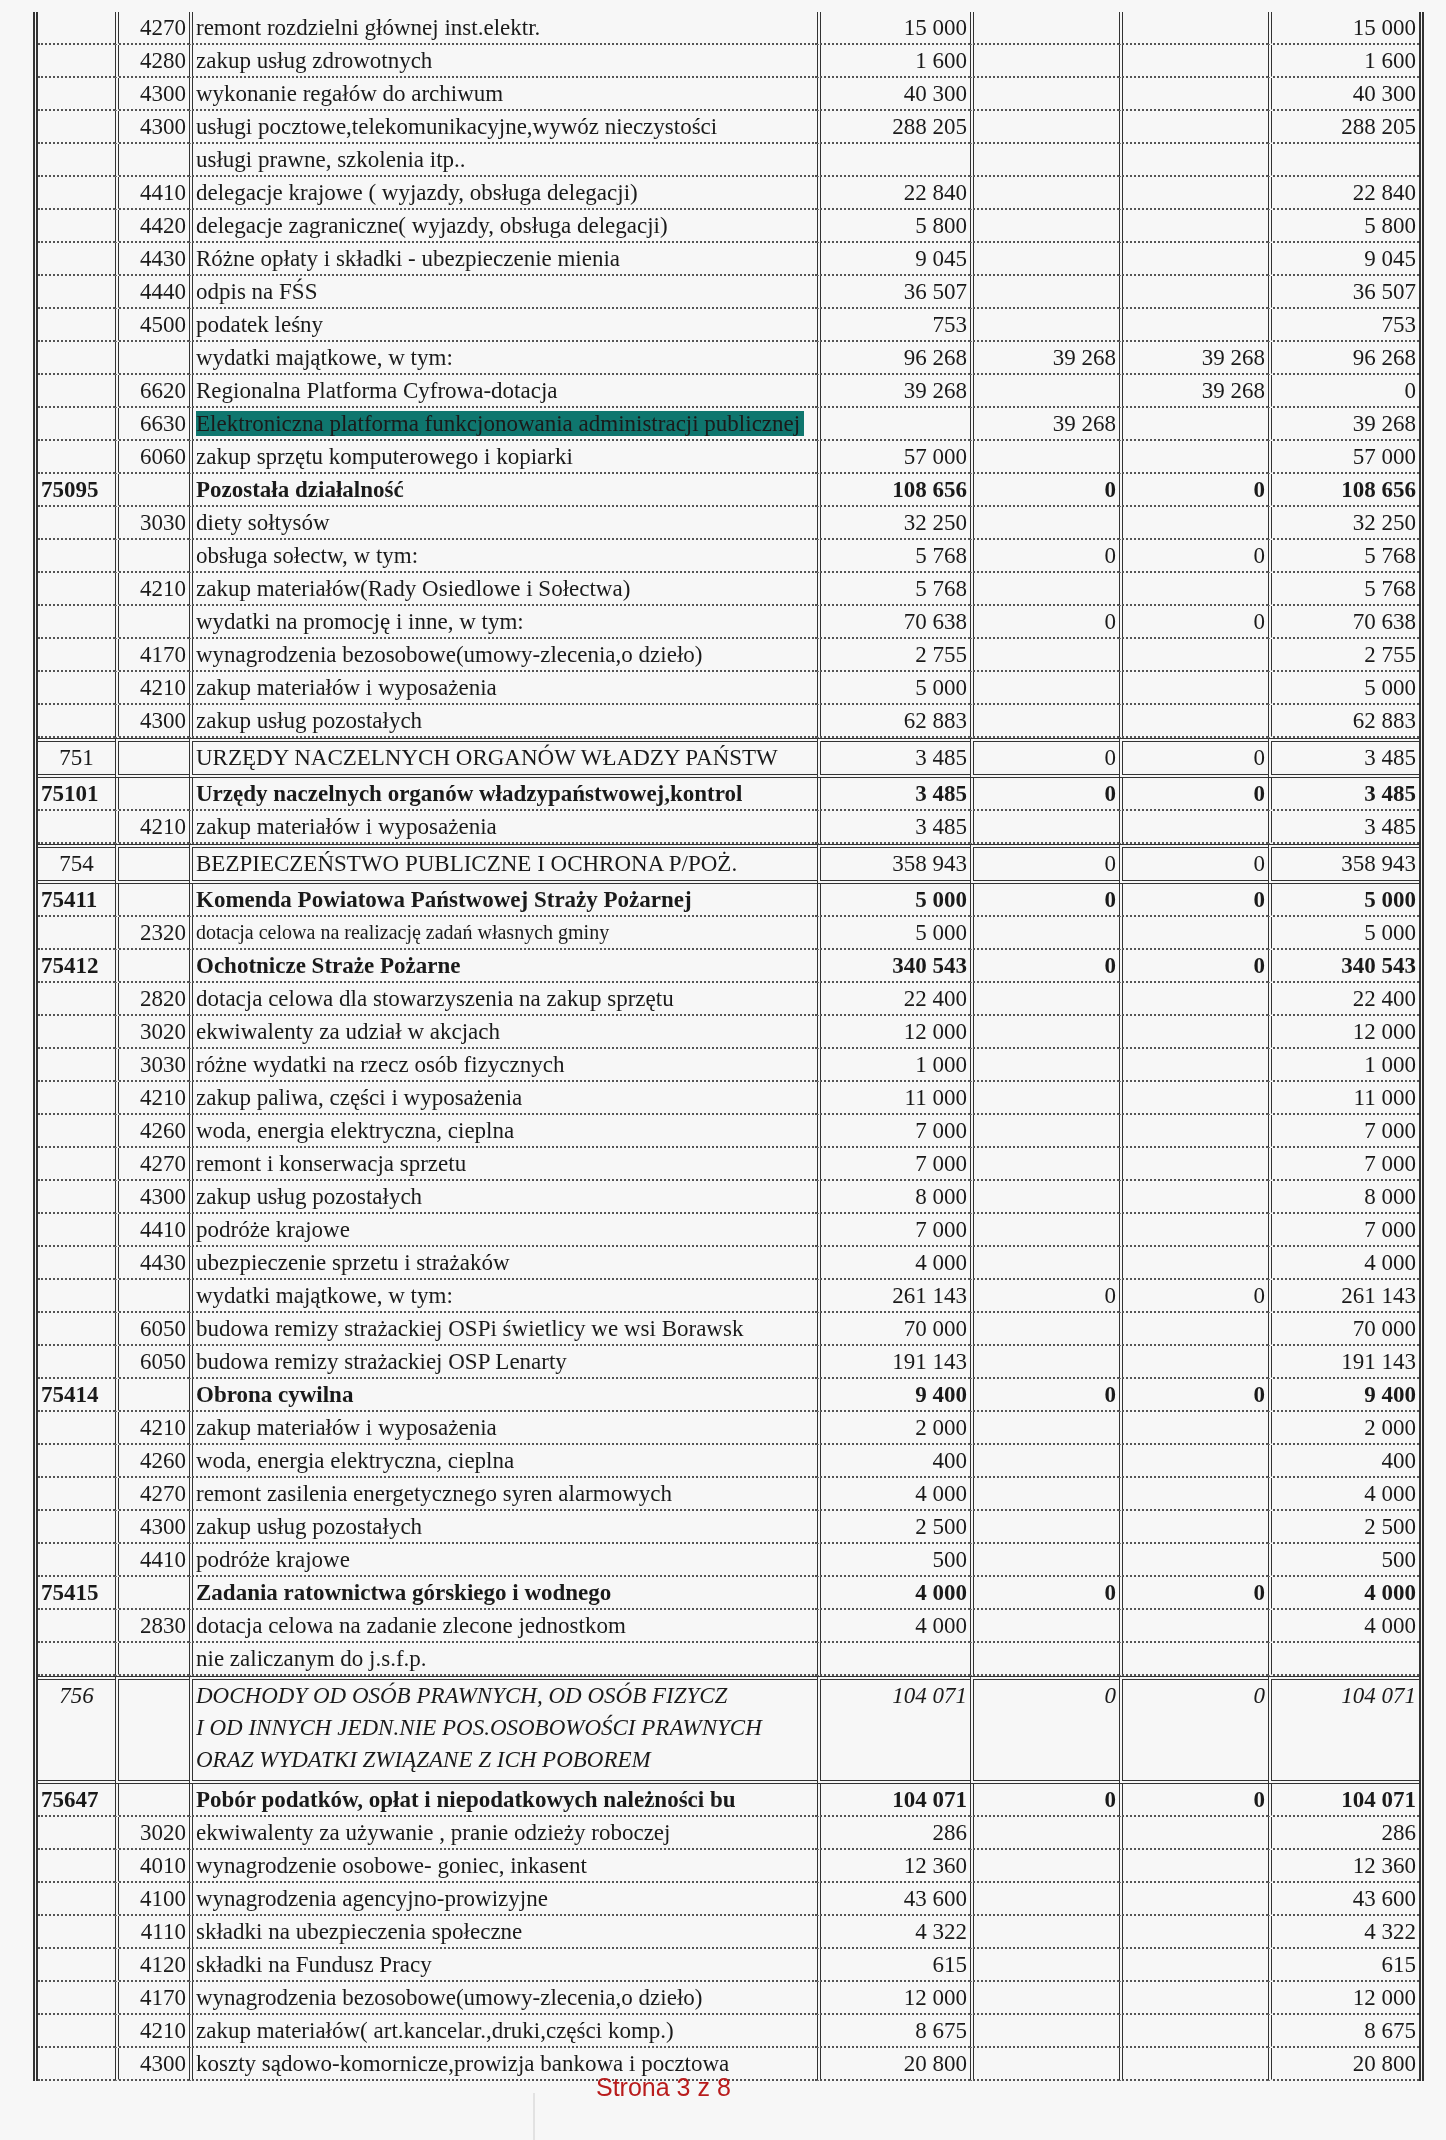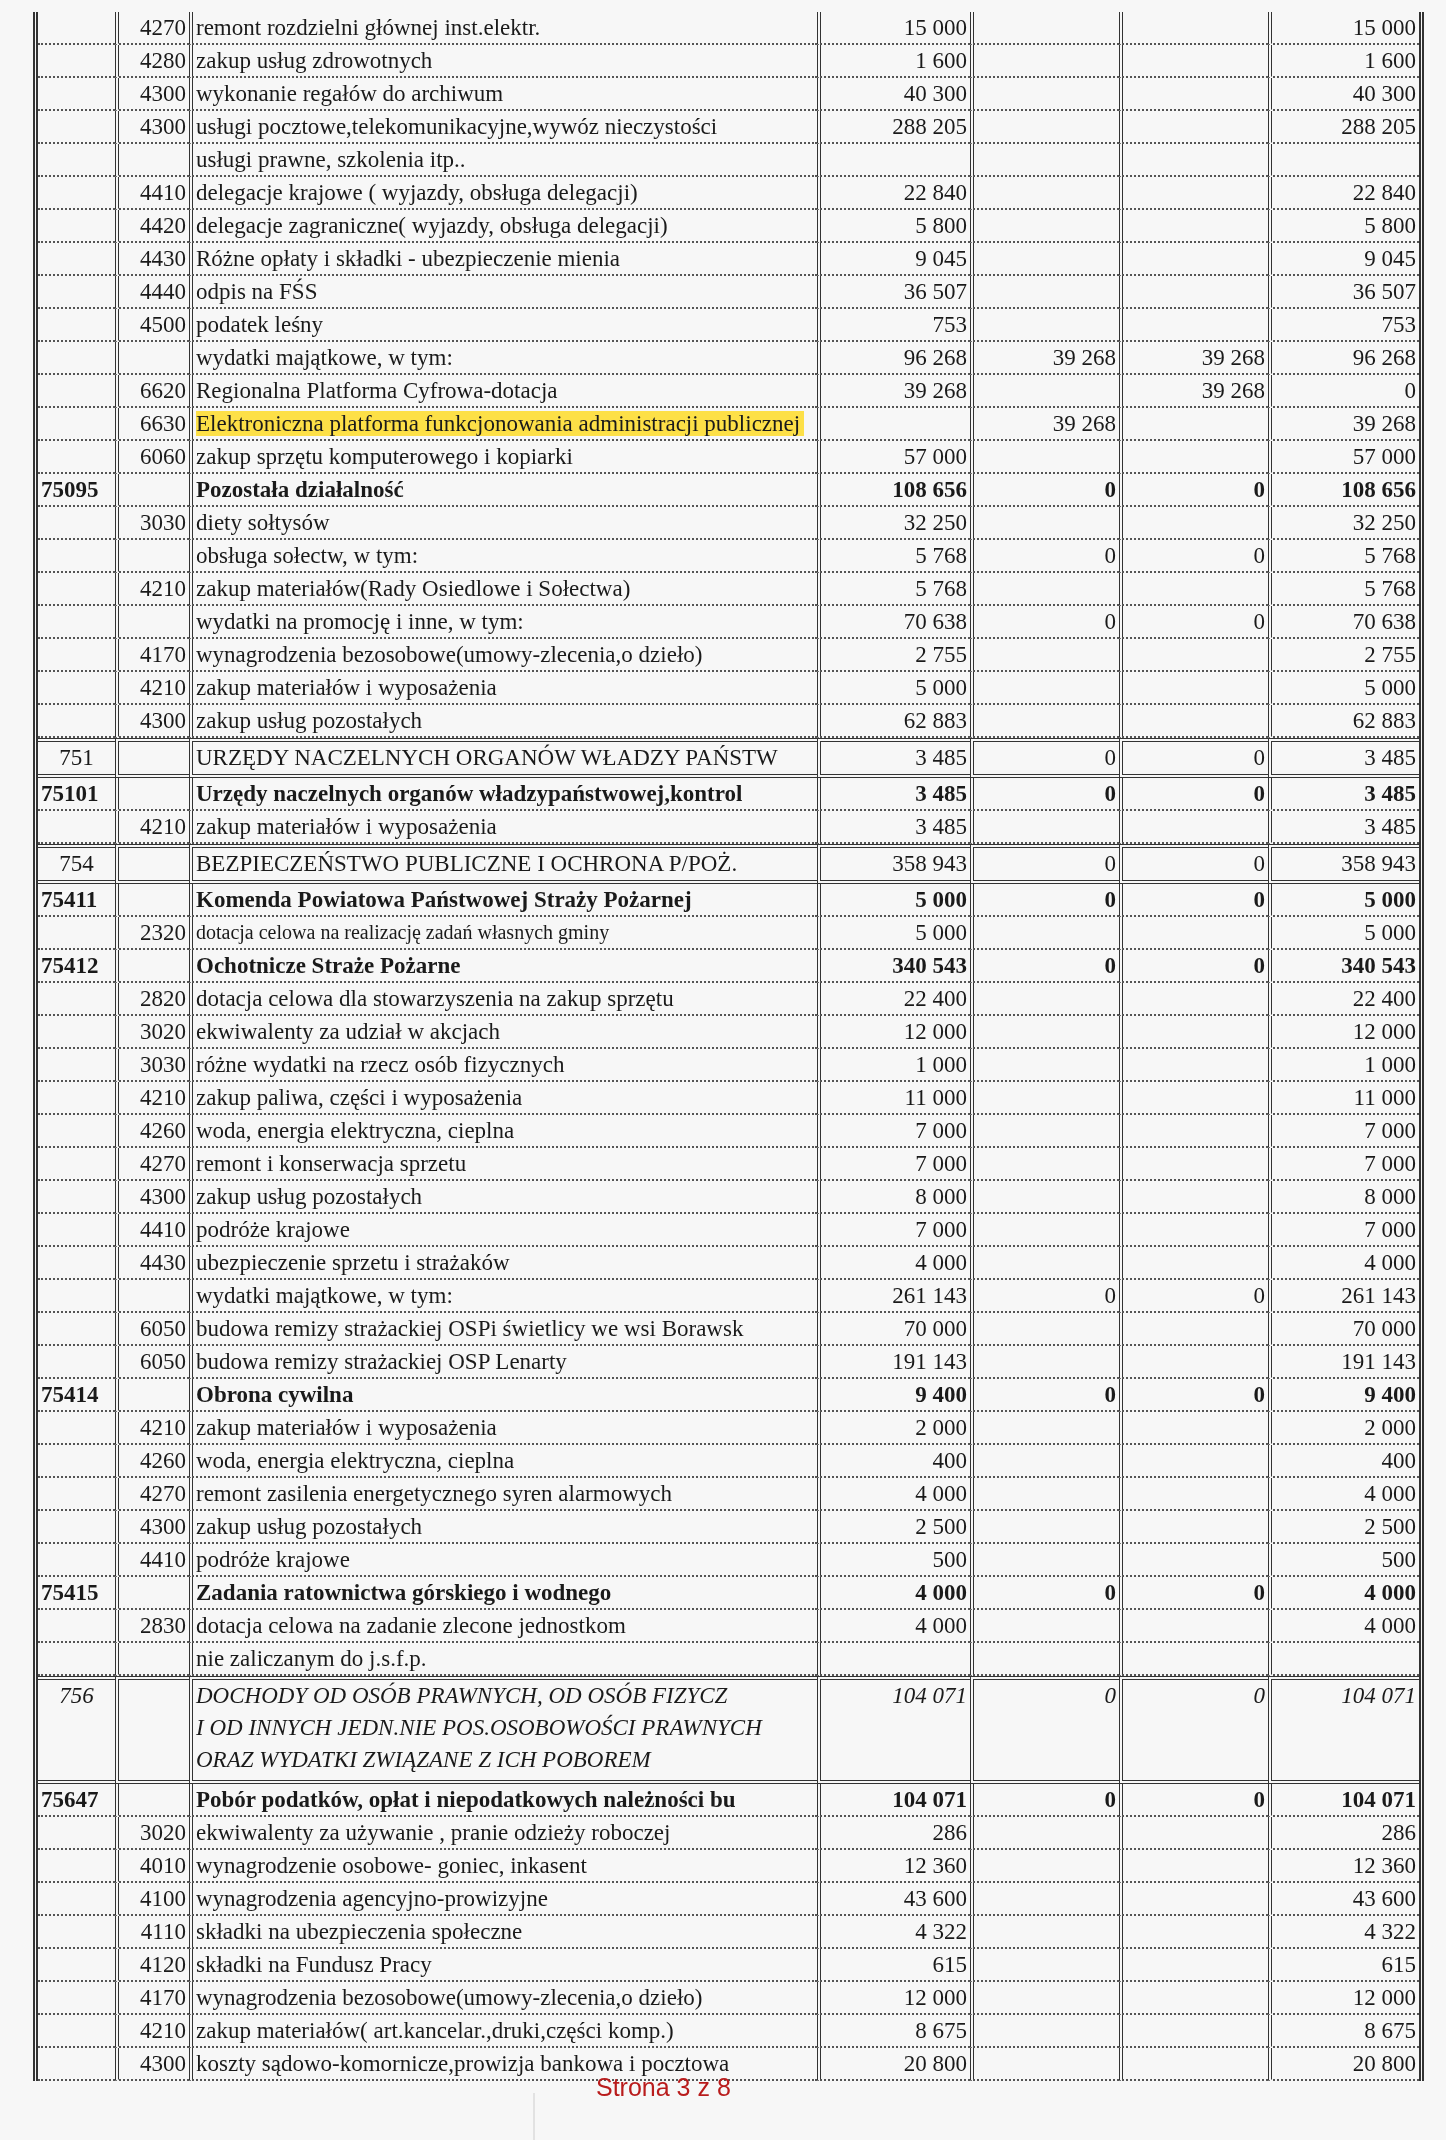--- a/index.html
+++ b/index.html
@@ -14,21 +14,21 @@
        overflow:visible; border-bottom:2px dotted #555; vertical-align:top; }
   td + td { border-left:4px double #333; }
   td.num { text-align:right; }
   td.code { text-align:right; }
   td.ctr { text-align:center; }
   tr.bold td { font-weight:bold; }
   tr.section td { border-top:4px double #333; border-bottom:4px double #333; height:32px; }
   tr.italic td { font-style:italic; }
   tr.tall td { height:100px; }
   td.overflow { position:relative; overflow:visible; }
-  td.overflow span { position:relative; z-index:2; background:#fde047; padding-right:4px; }
+  td.overflow span { position:relative; z-index:2; background:#0f766e; padding-right:4px; }
   td.clip { overflow:hidden;margin-top:24px; }
   tr.small td.desc { font-size:20px; }
   #footer { position:absolute; left:596px; top:2073px; font-family:"Liberation Sans", sans-serif;
             font-size:25px; color:#b91c1c; }
   #scan-line { position:absolute; left:533px; top:2093px; width:2px; height:47px; background:#e2e2e2; }
   .ml { line-height:32px; white-space:normal; }
 </style>
 </head>
 <body>
 

